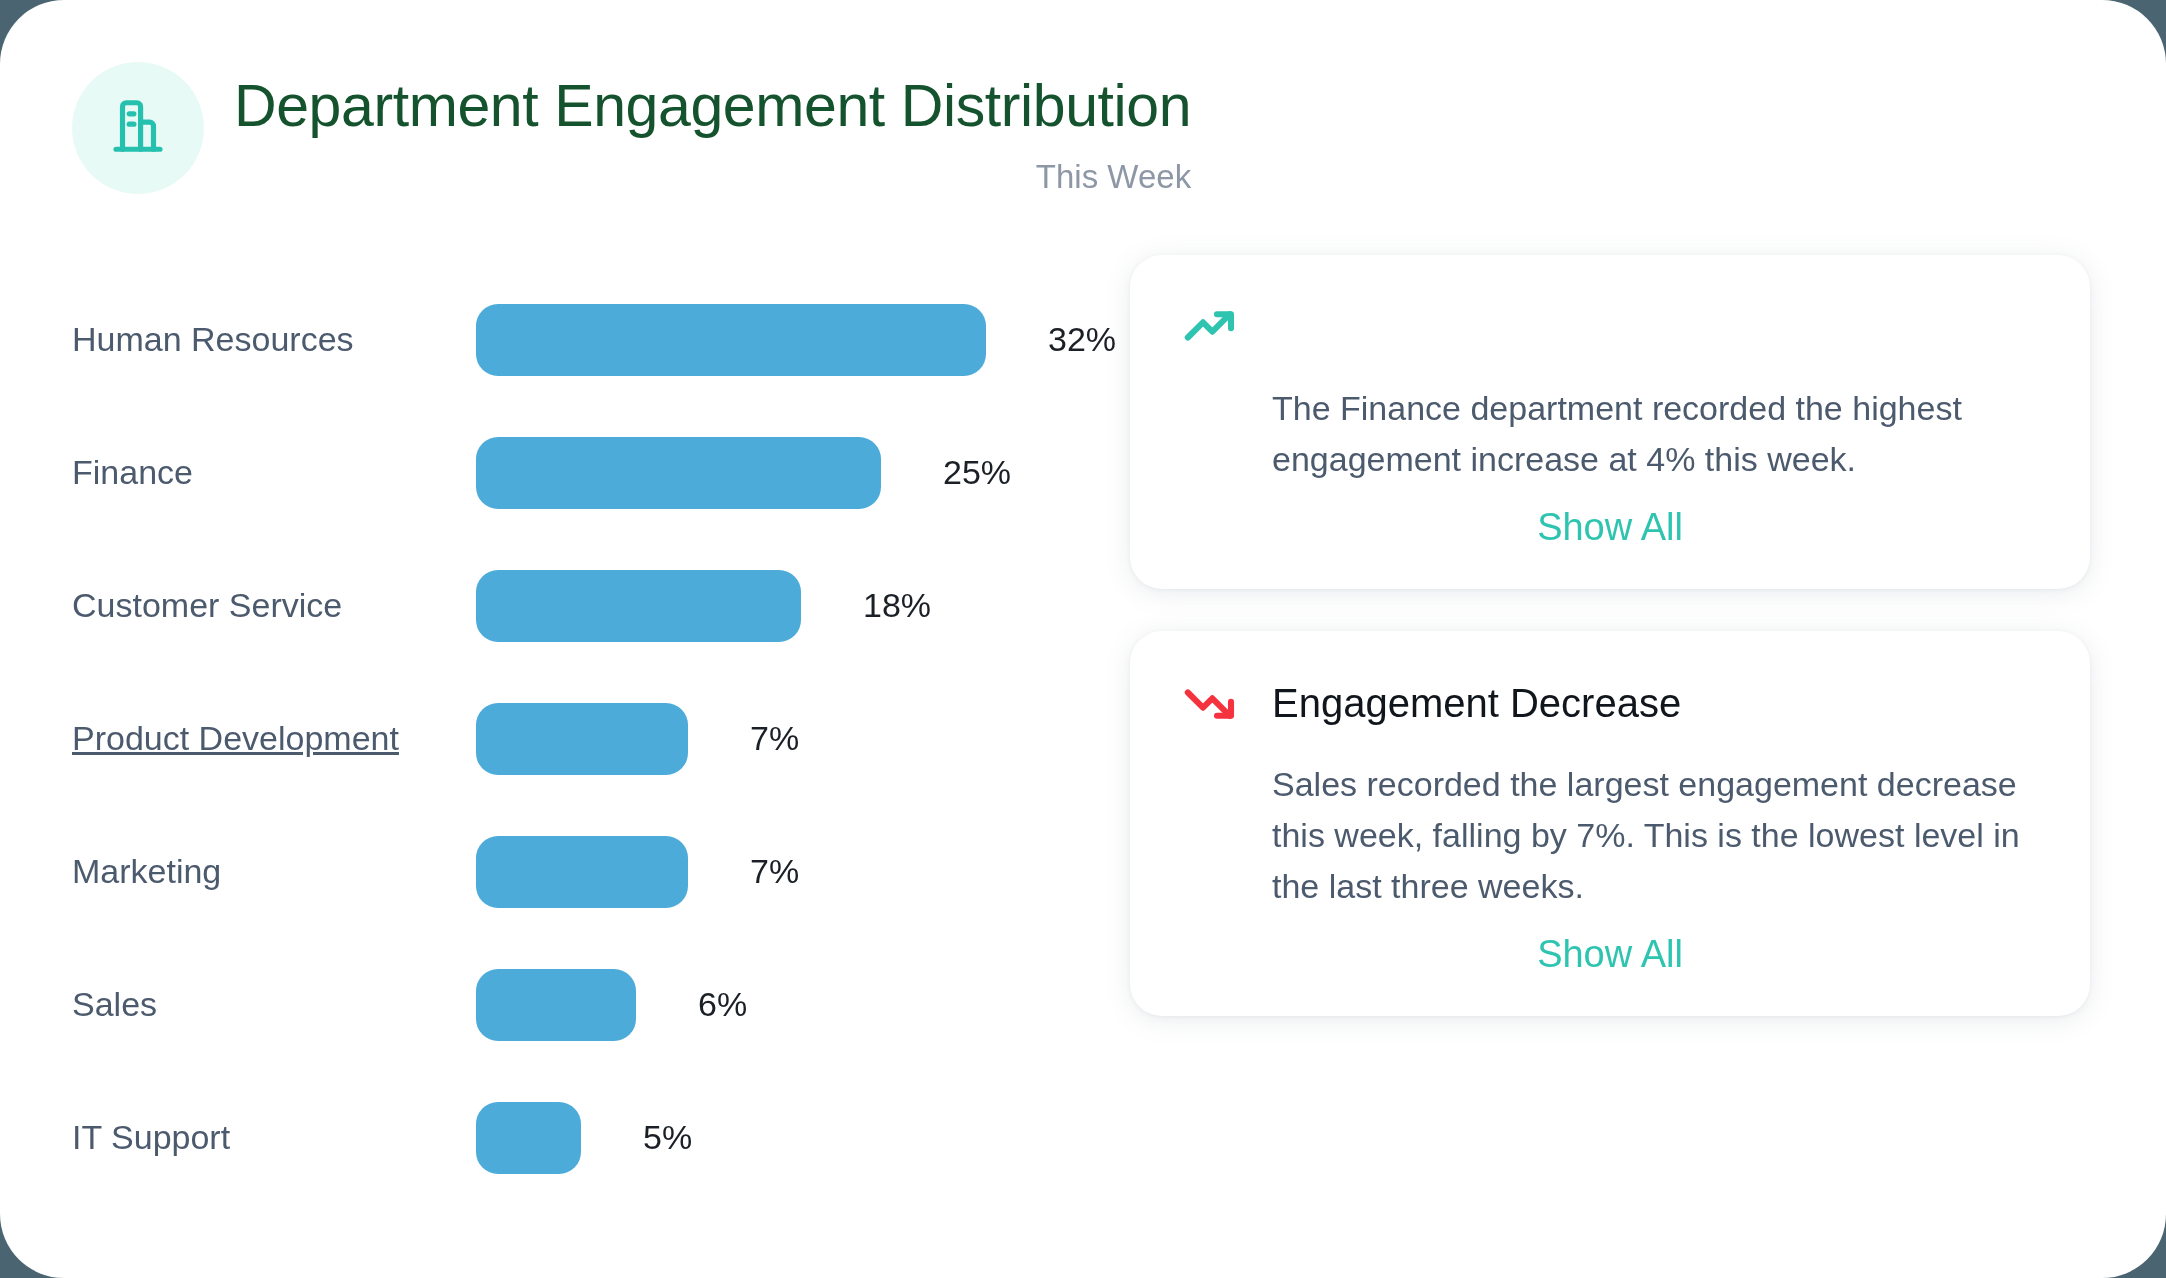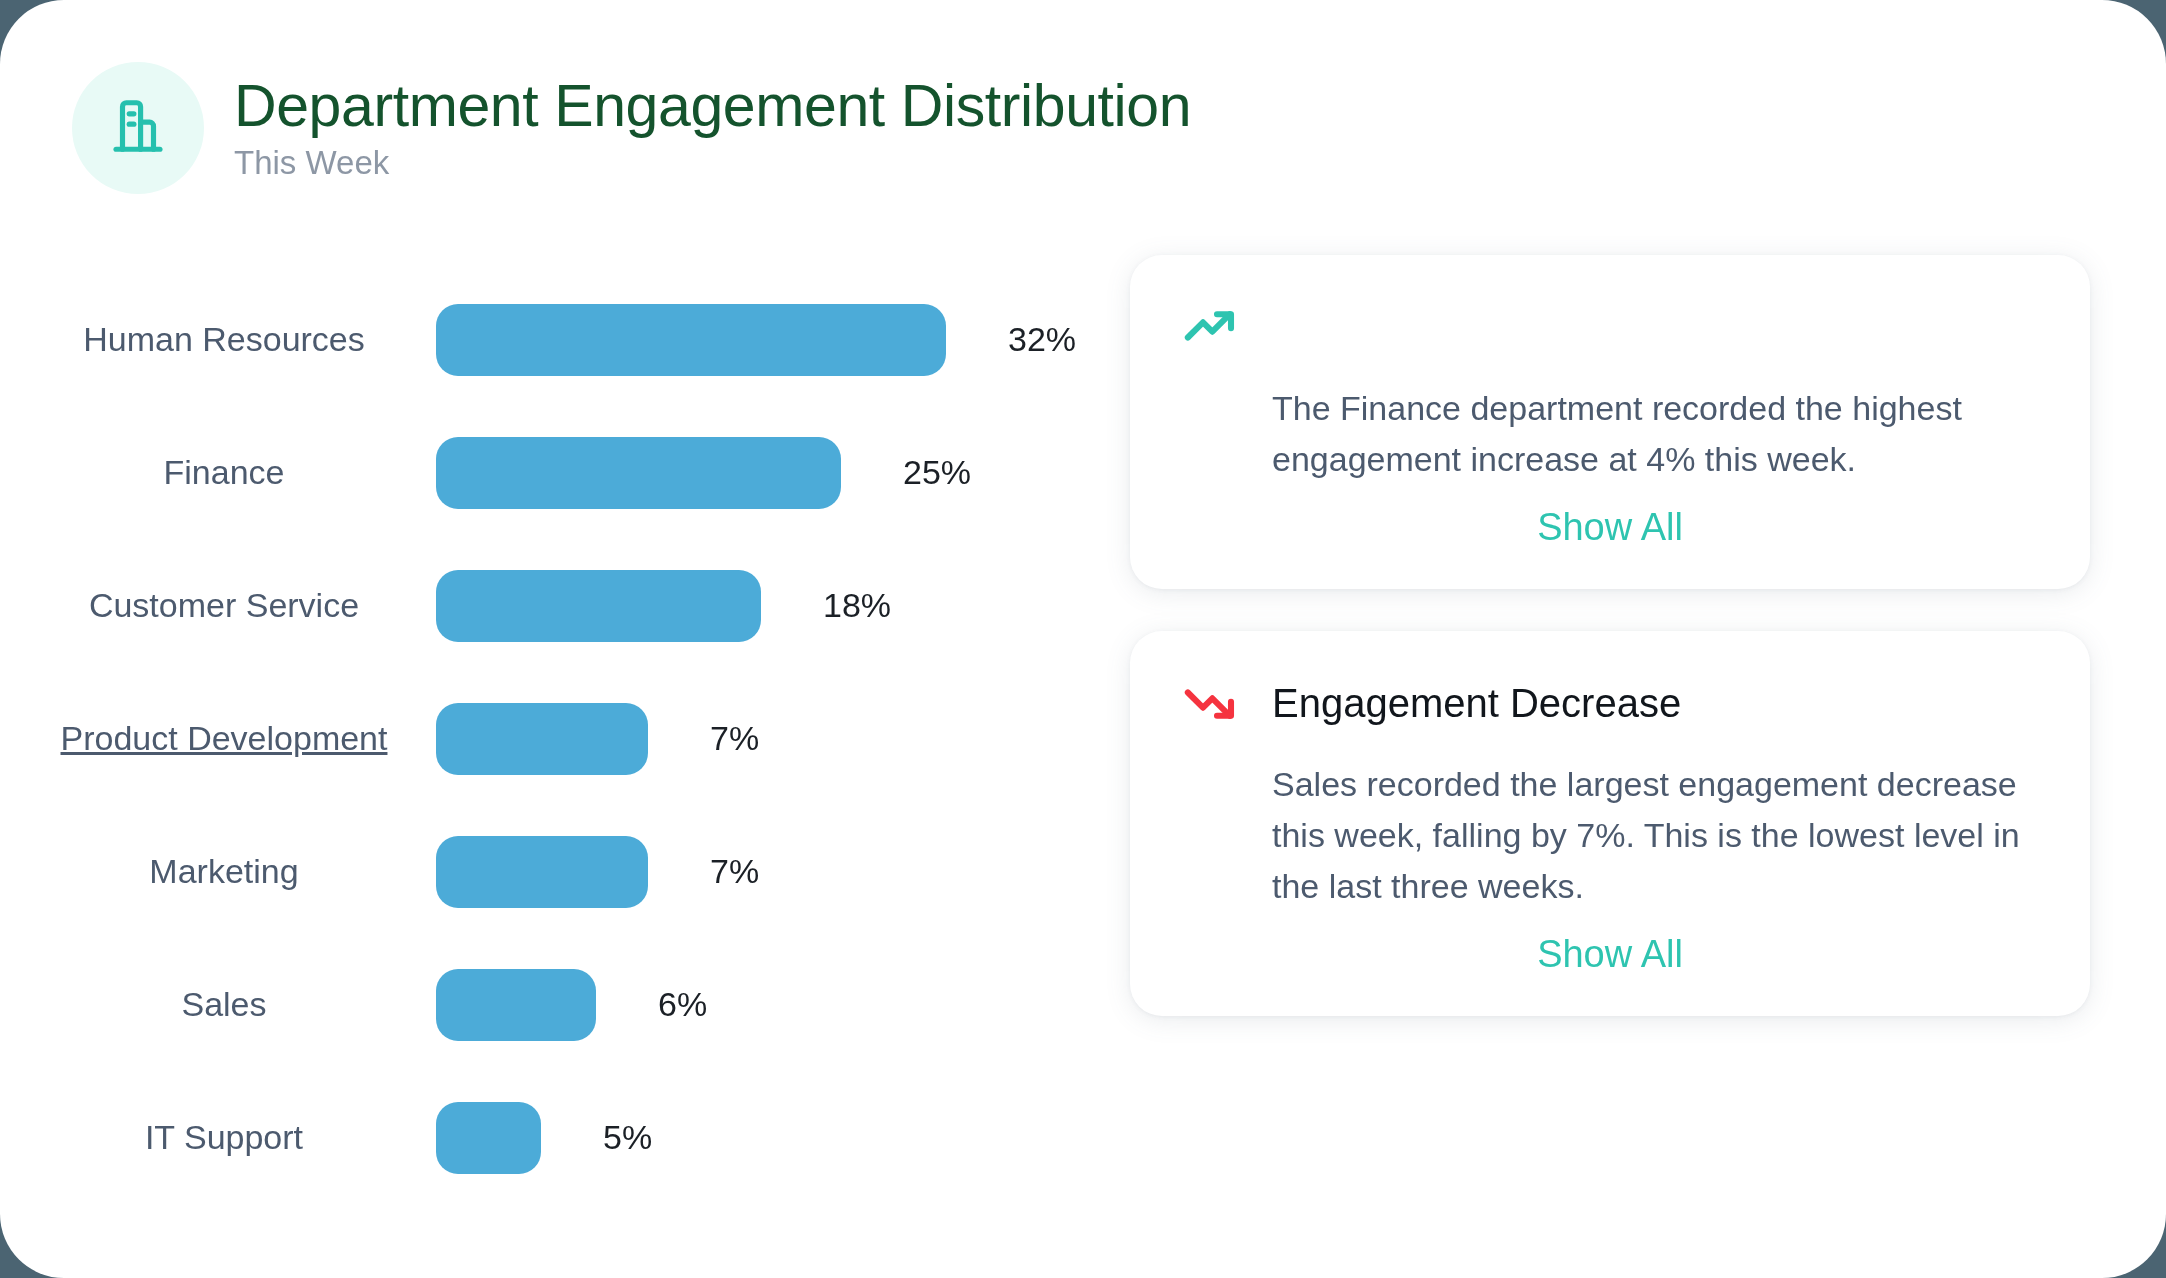--- a/index.html
+++ b/index.html
@@ -36,42 +36,42 @@
   .header-text { padding-top:12px; }
   .page-title {
     font-size:59px;
     font-weight:400;
     color:#14532d;
     letter-spacing:-0.4px;
     line-height:1.1;
     white-space:nowrap;
   }
   .page-subtitle {
-    margin-top:6px;
+    margin-top:20px;
     font-size:33px;
     font-weight:400;
     color:#8d97a5;
     line-height:1.1;
+    text-align:right;
   }
 
   
   .body-wrap {
     position:absolute;
     left:0; top:255px;
     width:2166px;
     display:flex;
     align-items:flex-start;
   }
 
   
   .chart {
     width:1130px;
-    padding-left:32px;
+    padding-left:72px;
     padding-top:18px;
-    text-align:center;
   }
   .bar-row {
     display:flex;
     align-items:center;
     height:133px;
   }
   .bar-label {
     width:404px;
     flex:none;
     font-size:34px;

